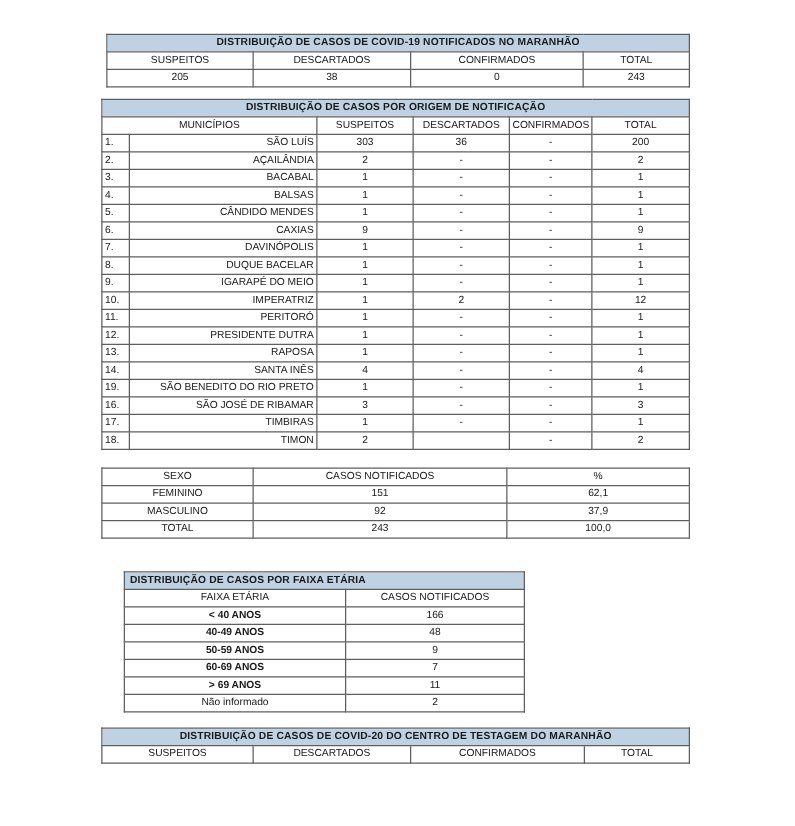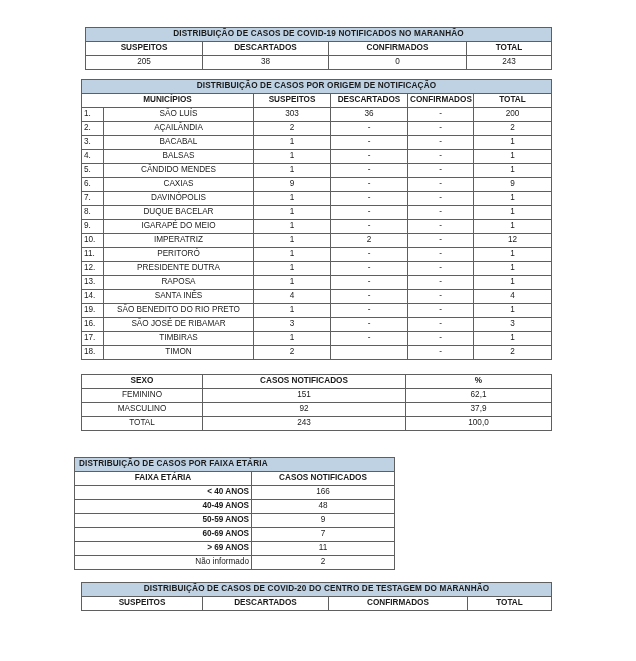--- a/index.html
+++ b/index.html
@@ -47,67 +47,67 @@
     font-weight: bold;
     text-align: center;
     letter-spacing: 0.15px;
     font-size: 8.4px;
     height: 13px;
     border-color: #5f5f5f;
   }
 
   
   .colhead td {
-    font-weight: bold;
+    font-weight: normal;
     text-align: center;
     font-size: 8.2px;
     height: 13px;
   }
   .ctr {
     text-align: center;
   }
   .bold {
     font-weight: normal;
   }
 
   
   .idx {
     text-align: left;
     padding-left: 5px;
     font-size: 8.2px;
   }
   .mun {
-    text-align: center;
+    text-align: right;
     padding-left: 5px;
     font-size: 8.2px;
     border-left: none;
   }
   .idx {
     border-right: none;
   }
 
   .agelabel {
-    text-align: right;
+    text-align: center;
     padding-left: 4px;
     font-weight: bold;
   }
   .agelabel.plain {
     font-weight: normal;
   }
 
   .dash {
     text-align: center;
     color: #555;
   }
 
   
   #t-geral    { left: 85px;  top: 27px;  width: 466px; }
   #t-origem   { left: 81px;  top: 79px;  width: 470px; }
   #t-sexo     { left: 81px;  top: 374px; width: 470px; }
-  #t-faixa    { left: 74px;  top: 457px; width: 320px; border-radius: 20px; }
+  #t-faixa    { left: 99px;  top: 457px; width: 320px; border-radius: 20px; }
   #t-centro   { left: 81px;  top: 582px; width: 470px; }
 </style>
 </head>
 <body>
 
 <div class="page">
 
   <table class="rpt" id="t-geral">
     <colgroup>
       <col style="width:117px">

